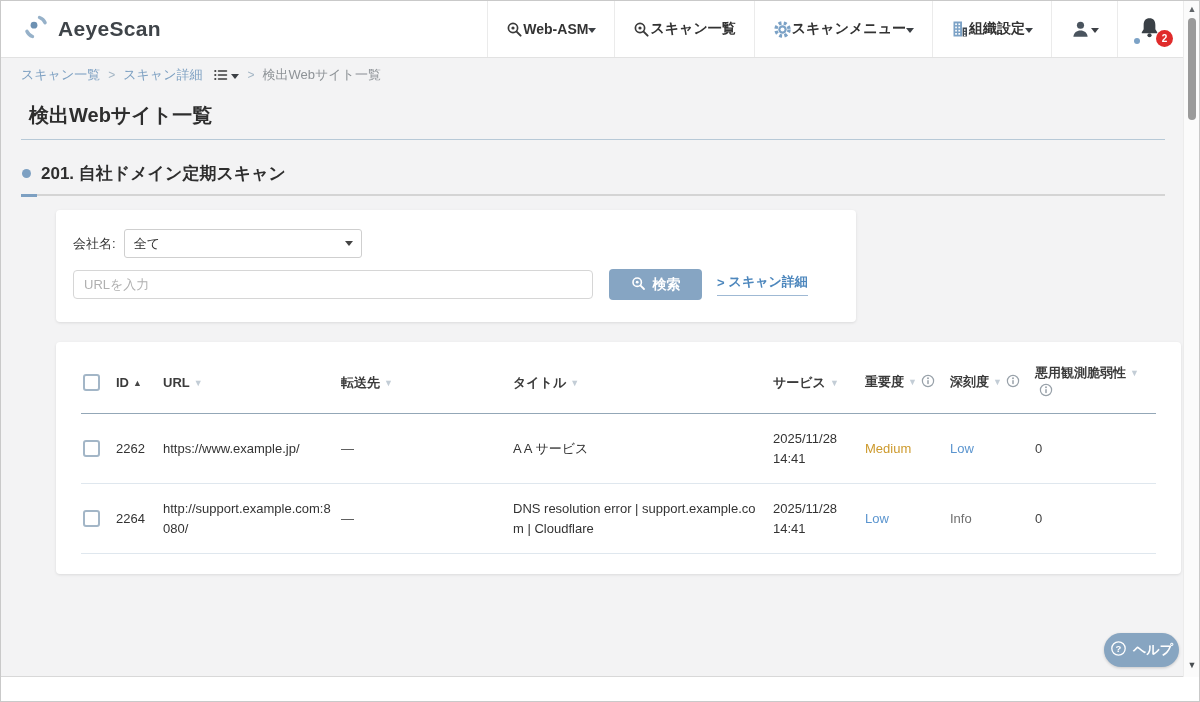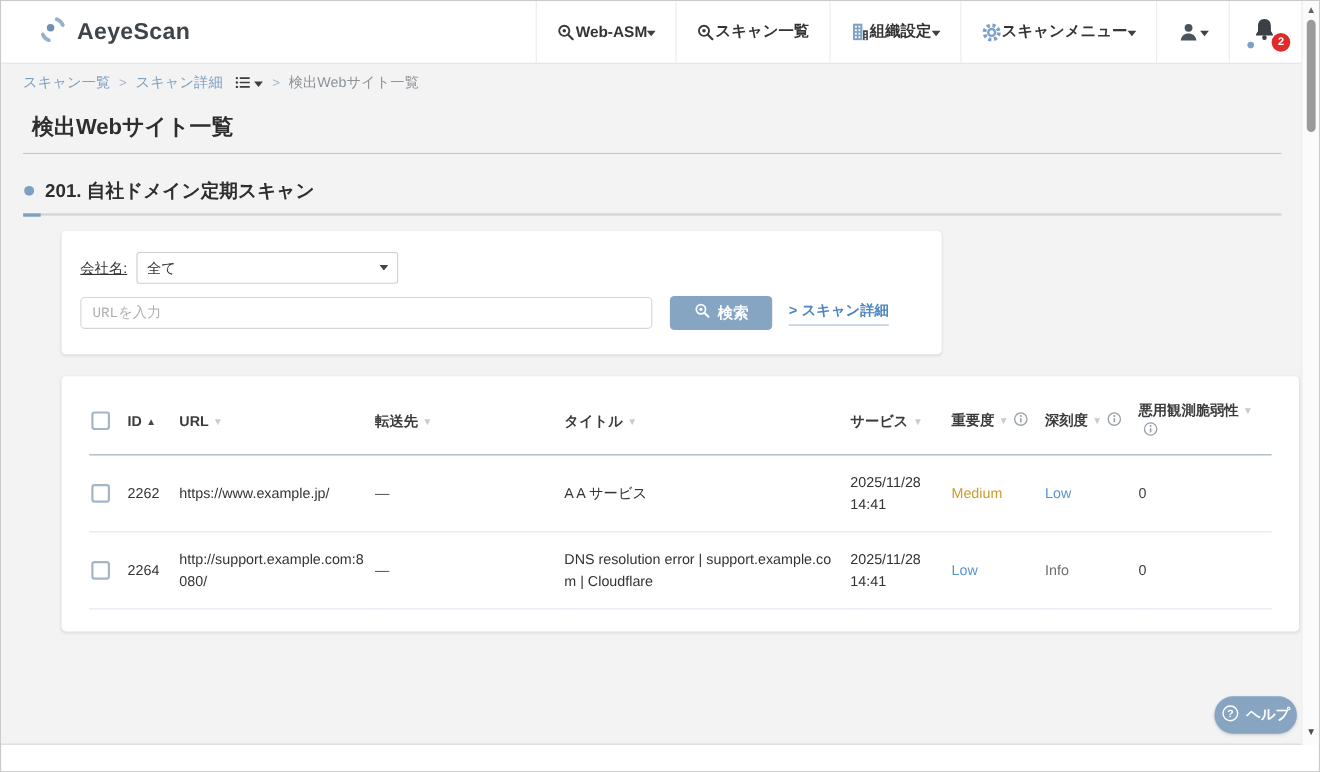--- a/index.html
+++ b/index.html
@@ -9,21 +9,21 @@
 
   
   .scrollbar { position:absolute; right:0; top:0; width:16px; height:676px; background:#fbfbfb; border-left:1px solid #ececec; z-index:50; }
   .sb-arrow { position:absolute; left:0; width:16px; text-align:center; font-size:9px; color:#606468; line-height:12px; cursor:default; }
   .sb-up { top:2px; }
   .sb-down { bottom:6px; color:#4a4e52; }
   .sb-thumb { position:absolute; left:4px; top:17px; width:8px; height:102px; background:#9a9a9a; border-radius:4px; }
 
   
   .navbar { display:flex; align-items:stretch; height:57px; background:#fff; border-bottom:1px solid #e2e2e2; }
-  .brand { display:flex; align-items:center; gap:7px; padding:0 32px; cursor:pointer; }
+  .brand { display:flex; align-items:center; gap:7px; padding:0 20px; cursor:pointer; }
   .brand-text { font-size:21px; font-weight:700; color:#3f4449; letter-spacing:.3px; }
   .nav-menu { margin-left:auto; display:flex; align-items:stretch; }
   .nav-item { display:flex; align-items:center; gap:0; padding:0 18px; border-left:1px solid #ebebeb; font-size:14px; font-weight:700; color:#333; cursor:pointer; white-space:nowrap; }
   .caret-down { width:0; height:0; border-left:4px solid transparent; border-right:4px solid transparent; border-top:5px solid #3c4045; margin-top:2px; }
   .bell-wrap { position:relative; display:flex; align-items:center; padding:0 24px 0 20px; border-left:1px solid #ebebeb; cursor:pointer; }
   .bell-badge { position:absolute; right:12px; bottom:10px; min-width:17px; height:17px; border-radius:9px; background:#e02b2b; color:#fff; font-size:10px; font-weight:700; display:flex; align-items:center; justify-content:center; }
   .bell-dot { position:absolute; left:16px; bottom:13px; width:6px; height:6px; border-radius:3px; background:#7ca2c6; }
 
   
   .breadcrumb { display:flex; align-items:center; gap:8px; padding:8px 0 8px 20px; font-size:13px; }
@@ -38,25 +38,25 @@
   .rule1 { height:1px; background:#b7c9d7; margin-top:10px; }
   .section-head { display:flex; align-items:center; gap:10px; margin-top:22px; padding-left:1px; }
   .bullet { width:9px; height:9px; border-radius:5px; background:#7da0c2; }
   .section-title { font-size:17px; font-weight:700; color:#2e2e2e; }
   .rule2 { position:relative; height:2px; background:#d4d4d4; margin-top:9px; }
   .rule2::before { content:""; position:absolute; left:0; top:0; width:16px; height:3px; background:#7da0c2; }
 
   
   .search-card { width:800px; margin:14px 0 0 35px; background:#fff; border-radius:4px; box-shadow:0 1px 3px rgba(0,0,0,.10); padding:19px 17px 22px; }
   .form-row { display:flex; align-items:center; }
-  .lbl { font-size:13px; color:#333;text-decoration:underline; }
+  .lbl { font-size:13px; color:#333; }
   .sel-wrap { position:relative; margin-left:8px; }
   .sel-wrap select { appearance:none; -webkit-appearance:none; width:238px; height:29px; border:1px solid #cfcfcf; border-radius:3px; background:#fff; font-size:13px; color:#333; padding:0 22px 0 9px; font-family:inherit; }
   .sel-wrap::after { content:""; position:absolute; right:9px; top:12px; width:0; height:0; border-left:4px solid transparent; border-right:4px solid transparent; border-top:5px solid #444; pointer-events:none; }
-  .row2 { margin-top:11px;font-family:Liberation Mono, monospace; }
+  .row2 { margin-top:11px; }
   .url-input { width:520px; height:29px; border:1px solid #d6d6d6; border-radius:4px; font-size:13px; color:#333; padding:0 10px; font-family:inherit; background:#fff; }
   .url-input::placeholder { color:#b0b0b0; }
   .search-btn { display:flex; align-items:center; justify-content:center; gap:7px; margin-left:16px; width:93px; height:31px; background:#86a5c3; border:none; border-radius:4px; color:#fff; font-size:14px; font-weight:700; font-family:inherit; cursor:pointer; }
   .route-link { display:inline-flex; align-items:center; gap:4px; margin-left:15px; color:#4d87bd; font-size:13px; font-weight:700; border-bottom:1px solid #9fb9d4; padding-bottom:4px; cursor:pointer; }
   .route-arrow { font-weight:700; }
 
   
   .table-card { width:1125px; margin:20px 0 0 35px; background:#fff; border-radius:4px; box-shadow:0 1px 3px rgba(0,0,0,.10); padding:6px 25px 20px; }
   table { width:100%; border-collapse:collapse; table-layout:fixed; }
   th { text-align:left; font-size:13px; font-weight:700; color:#3b3b3b; padding:16px 6px 12px 2px; border-bottom:1px solid #93a7b7; vertical-align:middle; line-height:1.35; }
@@ -104,20 +104,31 @@
           </div>
           <div class="nav-item">
             <span style="display: flex;">
               <svg width="17" height="17" viewBox="0 0 17 17">
                 <circle cx="7" cy="7" r="4.6" fill="none" stroke="#3a3a3a" stroke-width="1.7"></circle>
                 <circle cx="7" cy="7" r="1.6" fill="#3a3a3a"></circle>
                 <line x1="10.6" y1="10.6" x2="14.6" y2="14.6" stroke="#3a3a3a" stroke-width="2" stroke-linecap="round"></line>
               </svg>
             </span>
             <span>スキャン一覧</span>
+          </div>
+          <div class="nav-item">
+            <span style="display: flex;">
+              <svg width="19" height="19" viewBox="0 0 18 18">
+                <circle cx="9" cy="9" r="6.2" fill="none" stroke="#7ca2c6" stroke-width="3.2" stroke-dasharray="2.7 2.25"></circle>
+                <circle cx="9" cy="9" r="4" fill="#7ca2c6"></circle>
+                <circle cx="9" cy="9" r="1.9" fill="#fff"></circle>
+              </svg>
+            </span>
+            <span>スキャンメニュー</span>
+            <span class="caret-down"></span>
           </div>
           <div class="nav-item">
             <span style="display: flex;">
               <svg width="18" height="18" viewBox="0 0 18 18">
                 <rect x="2.5" y="1.5" width="8.5" height="15" fill="#7ca2c6"></rect>
                 <rect x="11.6" y="7.5" width="4.4" height="9" fill="#3e464e"></rect>
                 <g fill="#fff">
                   <rect x="4.2" y="3.4" width="1.7" height="1.7"></rect>
                   <rect x="7.4" y="3.4" width="1.7" height="1.7"></rect>
                   <rect x="4.2" y="6.6" width="1.7" height="1.7"></rect>
@@ -126,31 +137,20 @@
                   <rect x="7.4" y="9.8" width="1.7" height="1.7"></rect>
                   <rect x="4.2" y="13" width="1.7" height="1.7"></rect>
                   <rect x="7.4" y="13" width="1.7" height="1.7"></rect>
                   <rect x="13" y="9.2" width="1.5" height="1.5"></rect>
                   <rect x="13" y="11.9" width="1.5" height="1.5"></rect>
                   <rect x="13" y="14.6" width="1.5" height="1.5"></rect>
                 </g>
               </svg>
             </span>
             <span>組織設定</span>
-            <span class="caret-down"></span>
-          </div>
-          <div class="nav-item">
-            <span style="display: flex;">
-              <svg width="19" height="19" viewBox="0 0 18 18">
-                <circle cx="9" cy="9" r="6.2" fill="none" stroke="#7ca2c6" stroke-width="3.2" stroke-dasharray="2.7 2.25"></circle>
-                <circle cx="9" cy="9" r="4" fill="#7ca2c6"></circle>
-                <circle cx="9" cy="9" r="1.9" fill="#fff"></circle>
-              </svg>
-            </span>
-            <span>スキャンメニュー</span>
             <span class="caret-down"></span>
           </div>
           <div class="nav-item">
             <span style="display: flex;">
               <svg width="21" height="21" viewBox="0 0 20 20">
                 <circle cx="10" cy="6" r="3.4" fill="#4a545e"></circle>
                 <path d="M3.2 17c.5-4 3.2-6 6.8-6s6.3 2 6.8 6z" fill="#4a545e"></path>
               </svg>
             </span>
             <span class="caret-down"></span>

